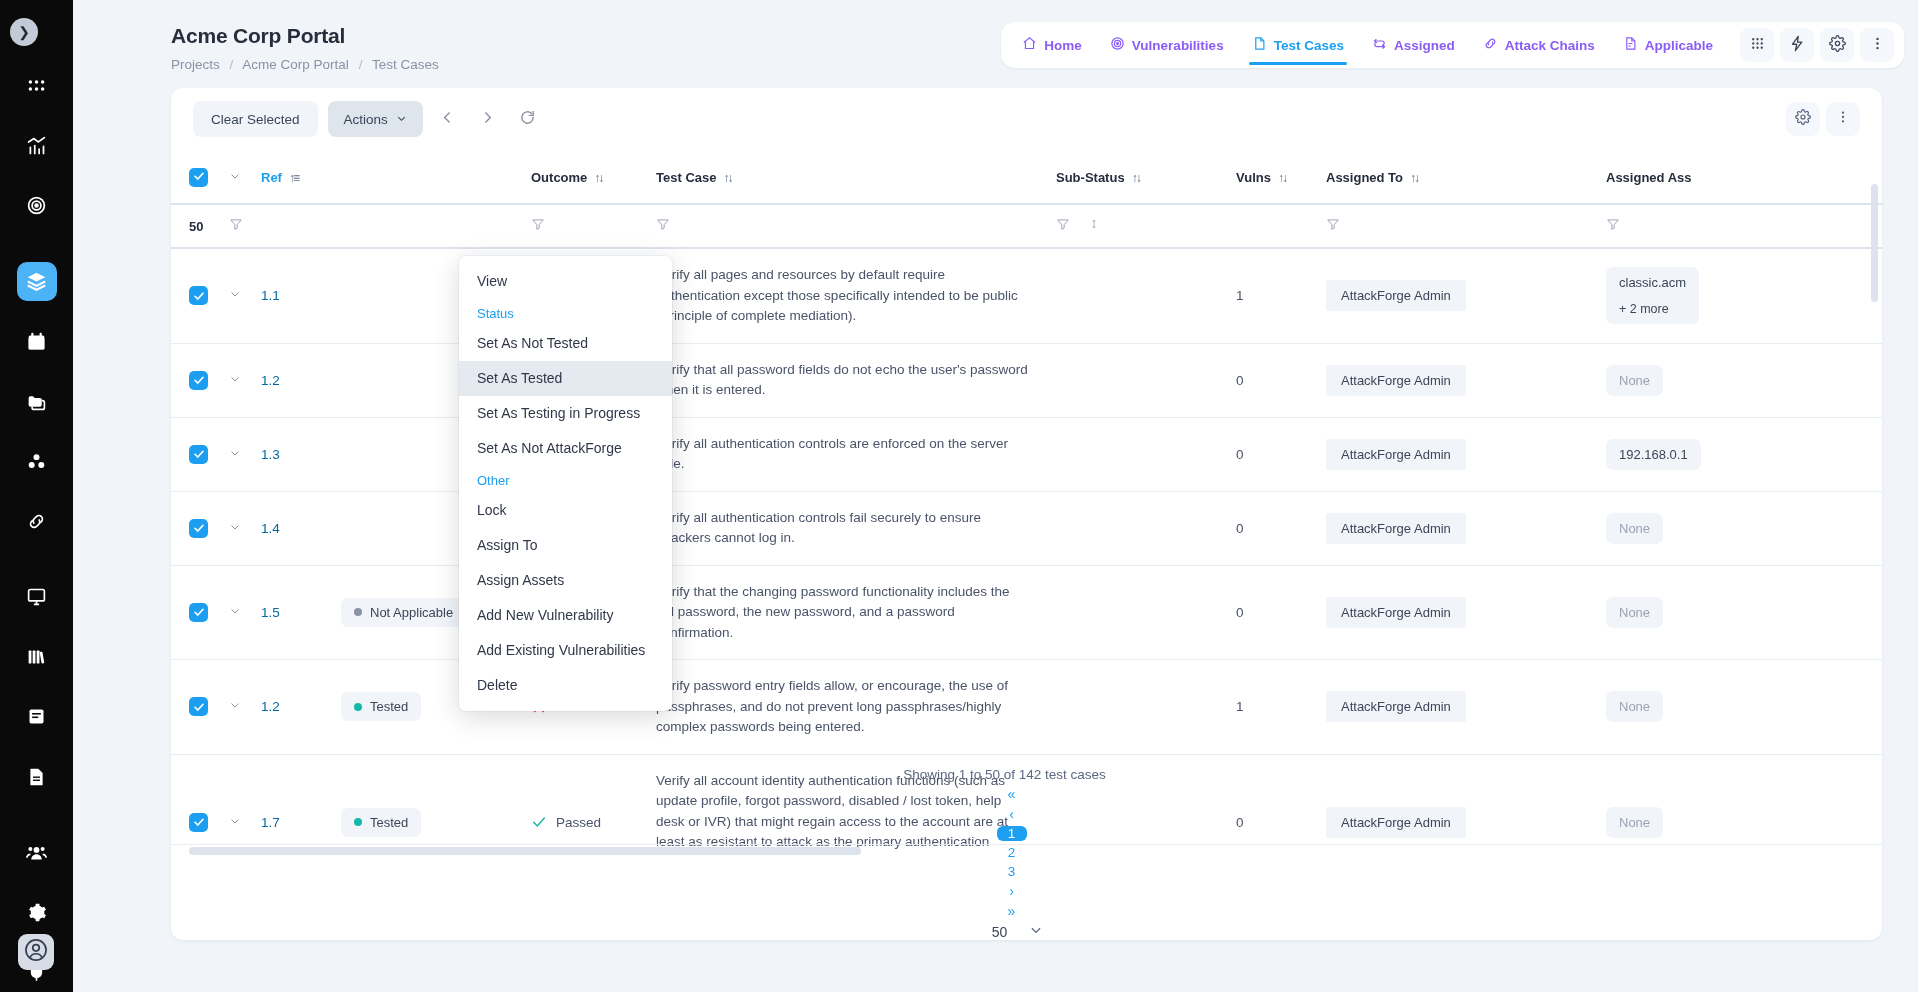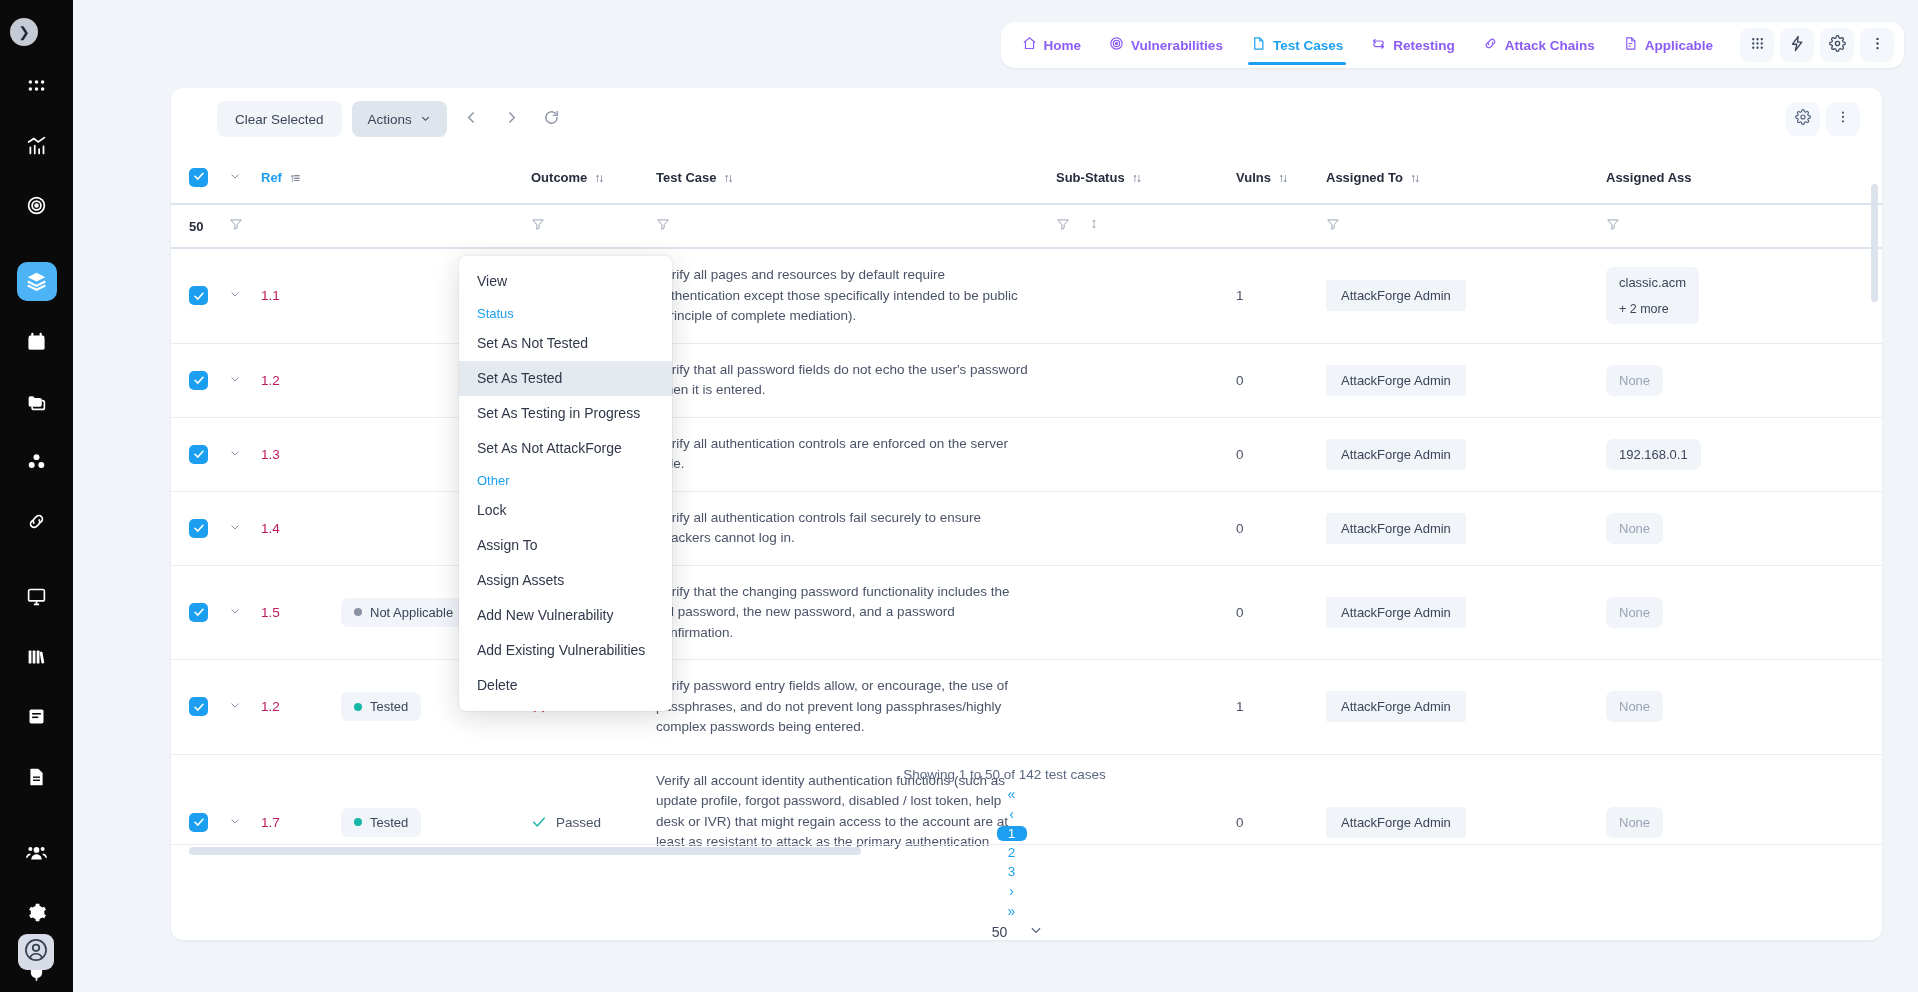--- a/index.html
+++ b/index.html
@@ -84,21 +84,21 @@
 
   
   .card {
     position: absolute; left: 98px; right: 36px; top: 88px; bottom: 52px;
     background: #ffffff; border-radius: 12px;
     box-shadow: 0 1px 3px rgba(16,24,40,.07);
     overflow: hidden;
   }
   .toolbar {
     height: 62px; display: flex; align-items: center;
-    padding: 0 22px; gap: 10px; position: relative; margin-left: 24px;
+    padding: 0 22px; gap: 10px; position: relative;
   }
   .btn-plain {
     height: 36px; padding: 0 18px; border-radius: 8px;
     background: #f1f5f9; color: #3c4559; font-size: 13.5px;
     display: flex; align-items: center; cursor: pointer; border: none;
     font-family: inherit;
   }
   .btn-actions {
     height: 36px; padding: 0 16px; border-radius: 8px;
     background: #dfe5ec; color: #3c4559; font-size: 13.5px;
@@ -158,21 +158,21 @@
     vertical-align: middle; font-size: 13.5px; color: #4a5368;
   }
   .chkcell { padding-left: 18px !important; }
   .chk {
     width: 19px; height: 19px; border-radius: 5px; background: #1c9ff0;
     display: flex; align-items: center; justify-content: center;
     color: #fff; cursor: pointer;
   }
   .chk svg { width: 12px; height: 12px; }
   .caret { color: #8a93a5; cursor: pointer; font-size: 12px; }
-  .ref { font-size: 13.5px; color: #be185d; }
+  .ref { font-size: 13.5px; color: #0369a1; }
 
   .pill {
     display: inline-flex; align-items: center; gap: 8px;
     background: #f1f5f9; border-radius: 7px;
     padding: 7px 13px; font-size: 13px; color: #3c4559;
   }
   .dot { width: 8px; height: 8px; border-radius: 50%; display: inline-block; }
   .outcome { display: flex; align-items: center; gap: 9px; font-size: 13.5px; color: #4a5368; }
   .outcome svg { width: 16px; height: 16px; }
   .dash { color: #9aa3b5; font-size: 17px; }
@@ -409,20 +409,30 @@
           <circle cx="12" cy="12" r="9.3"></circle>
           <circle cx="12" cy="10" r="3"></circle>
           <path d="M6.4 19a6.2 6.2 0 0111.2 0"></path>
         </svg>
     </span>
   </div>
 </div>
 
 <div class="main">
 
+  <div class="page-head">
+    <div class="page-title">Acme Corp Portal</div>
+    <div class="breadcrumb">
+      <span class="crumb">Projects</span>
+      <span class="sep">/</span>
+      <span class="crumb">Acme Corp Portal</span>
+      <span class="sep">/</span>
+      <span class="crumb">Test Cases</span>
+    </div>
+  </div>
 
   <div class="topnav">
     <div class="nav-item">
       <span><svg viewBox="0 0 24 24" fill="none" stroke="currentColor" stroke-width="1.9">
             <path d="M3 10.5L12 3l9 7.5"></path>
             <path d="M5.5 9.5V20h13V9.5"></path>
           </svg></span>
       <span>Home</span>
     </div>
     <div class="nav-item">
@@ -440,21 +450,21 @@
           </svg></span>
       <span>Test Cases</span>
     </div>
     <div class="nav-item">
       <span><svg viewBox="0 0 24 24" fill="none" stroke="currentColor" stroke-width="1.9">
             <path d="M4 8h12a3.5 3.5 0 010 7"></path>
             <path d="M7 5L4 8l3 3"></path>
             <path d="M20 17H8a3.5 3.5 0 010-7"></path>
             <path d="M17 20l3-3-3-3"></path>
           </svg></span>
-      <span>Retesting</span>
+      <span>Assigned</span>
     </div>
     <div class="nav-item">
       <span><svg viewBox="0 0 24 24" fill="none" stroke="currentColor" stroke-width="1.9">
             <path d="M9.5 14.5a4 4 0 010-5.7l2.4-2.4a4 4 0 015.7 5.7L16 13.6"></path>
             <path d="M14.5 9.5a4 4 0 010 5.7l-2.4 2.4a4 4 0 01-5.7-5.7L8 10.4"></path>
           </svg></span>
       <span>Attack Chains</span>
     </div>
     <div class="nav-item">
       <span><svg viewBox="0 0 24 24" fill="none" stroke="currentColor" stroke-width="1.9">

